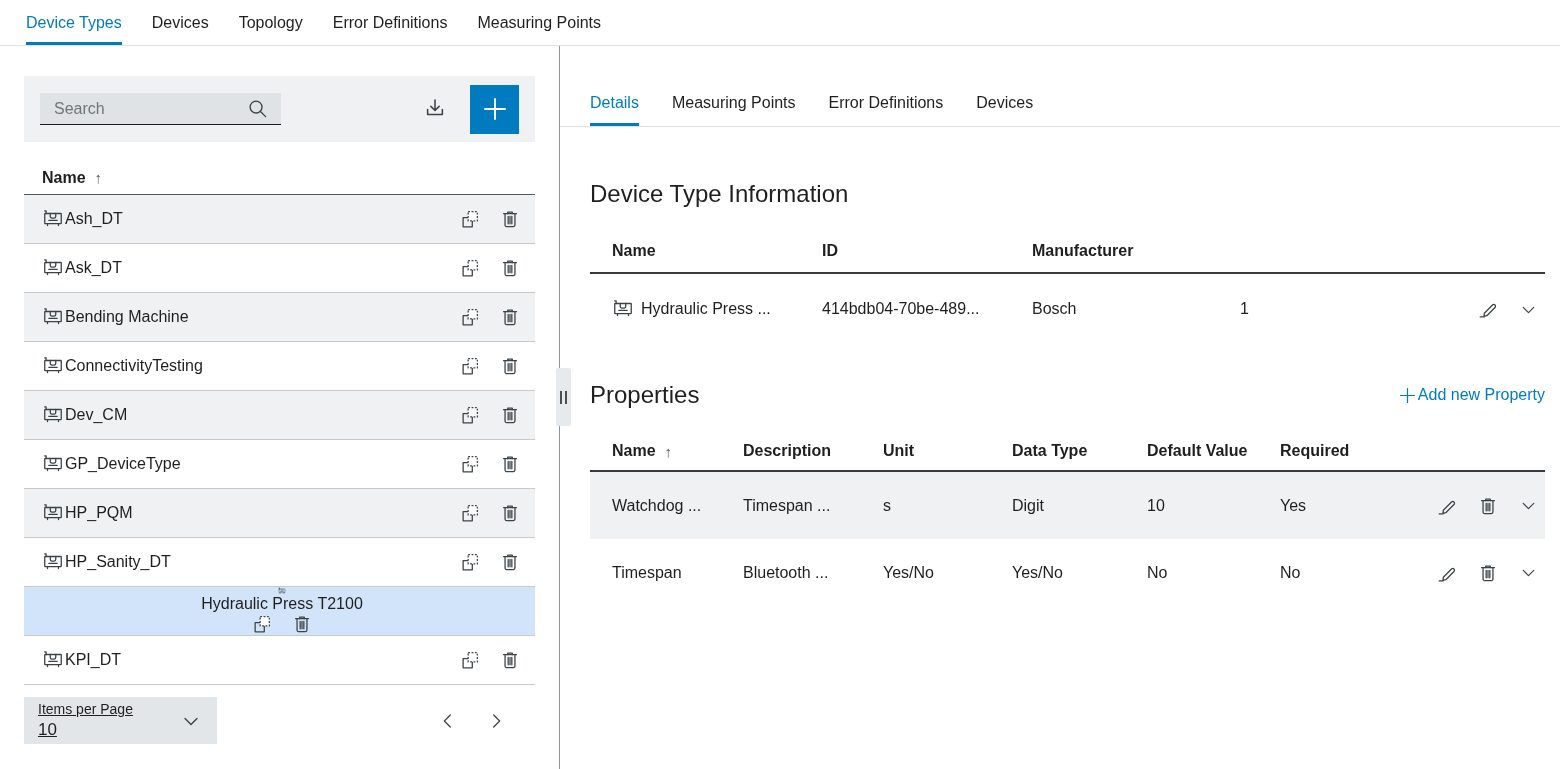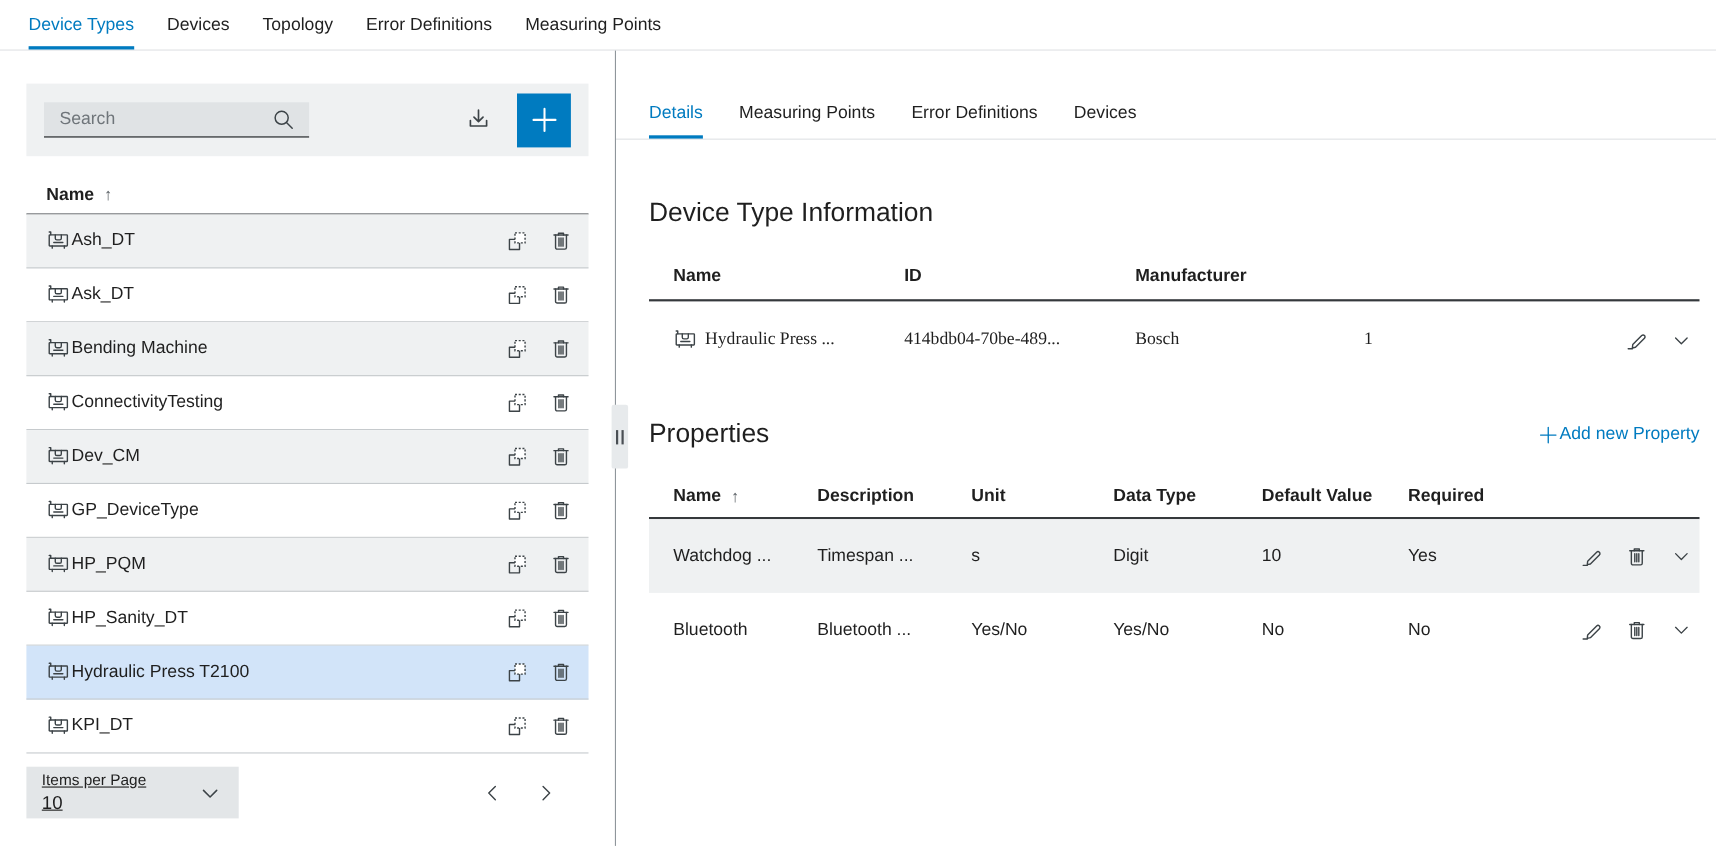--- a/index.html
+++ b/index.html
@@ -50,21 +50,21 @@
   .add-btn{width:49px;height:49px;margin-left:22px;background:var(--blue);border:none;cursor:pointer;
     display:flex;align-items:center;justify-content:center;}
 
   
   .list-head{margin-top:19px;height:34px;display:flex;align-items:center;gap:9px;
     padding-left:18px;font-weight:700;border-bottom:1px solid var(--line-dark);cursor:pointer;}
   .sort-arrow{color:#5a6065;font-weight:400;font-size:15px;}
   .row{height:49px;display:flex;align-items:center;padding:0 14px 0 18px;
     border-bottom:1px solid var(--line-row);cursor:pointer;}
   .row.alt{background:var(--row-alt);}
-  .row.selected{background:var(--row-sel);}
+  .row.selected{background:var(--row-sel);flex-direction:column;}
   .row .name{flex:1;margin-left:1px;}
   .row-actions{display:flex;gap:18px;align-items:center;}
 
   
   .list-footer{margin-top:12px;display:flex;align-items:center;}
   .ipp{width:193px;height:47px;background:#e3e6e8;display:flex;align-items:center;padding:0 14px;cursor:pointer;}
   .ipp-text{flex:1;line-height:1.25;text-decoration:underline;}
   .ipp-label{font-size:14px;}
   .ipp-value{font-size:17px;}
   .pager{margin-left:auto;display:flex;gap:26px;padding-right:28px;}
@@ -81,21 +81,21 @@
   .section-head{margin-top:37px;display:flex;align-items:center;justify-content:space-between;}
   .add-link{display:flex;align-items:center;color:var(--blue);cursor:pointer;}
   .add-link .plus{fill:none;stroke:var(--blue);stroke-width:1.4;stroke-linecap:round;}
 
   .grid-info{display:grid;grid-template-columns:210px 210px 208px 1fr 90px;padding-left:22px;}
   .grid-props{display:grid;grid-template-columns:131px 140px 129px 135px 133px 1fr 120px;padding-left:22px;}
   .thead{font-weight:700;border-bottom:2px solid var(--line-table);align-items:end;}
   .thead-info > div{padding:34px 0 12px;}
   .thead-props > div{padding:33px 0 10px;}
   .trow{align-items:center;}
-  .trow-info{height:70px;font-family:Liberation Serif, serif;}
+  .trow-info{height:70px;}
   .trow-props{height:67px;}
   .trow.shade{background:var(--row-alt);}
   .cell-name{display:flex;align-items:center;gap:7px;}
   .cell-icons{display:flex;justify-content:flex-end;align-items:center;gap:19px;padding-right:6px;}
   .head-sort{display:flex;gap:9px;align-items:center;cursor:pointer;}
 </style>
 </head>
 <body>
 
 <svg width="0" height="0" style="position:absolute">
@@ -482,21 +482,21 @@
               </span>
             <span class="icon-btn">
                 <svg width="21" height="21" viewBox="0 0 24 24">
                   <use href="#i-chevron-down"></use>
                 </svg>
               </span>
           </div>
         </div>
 
         <div class="grid-props trow trow-props">
-          <div>Bluetooth</div>
+          <div>Timespan</div>
           <div>Bluetooth ...</div>
           <div>Yes/No</div>
           <div>Yes/No</div>
           <div>No</div>
           <div>No</div>
           <div class="cell-icons">
             <span class="icon-btn">
                 <svg width="22" height="22" viewBox="0 0 24 24">
                   <use href="#i-pencil"></use>
                 </svg>

